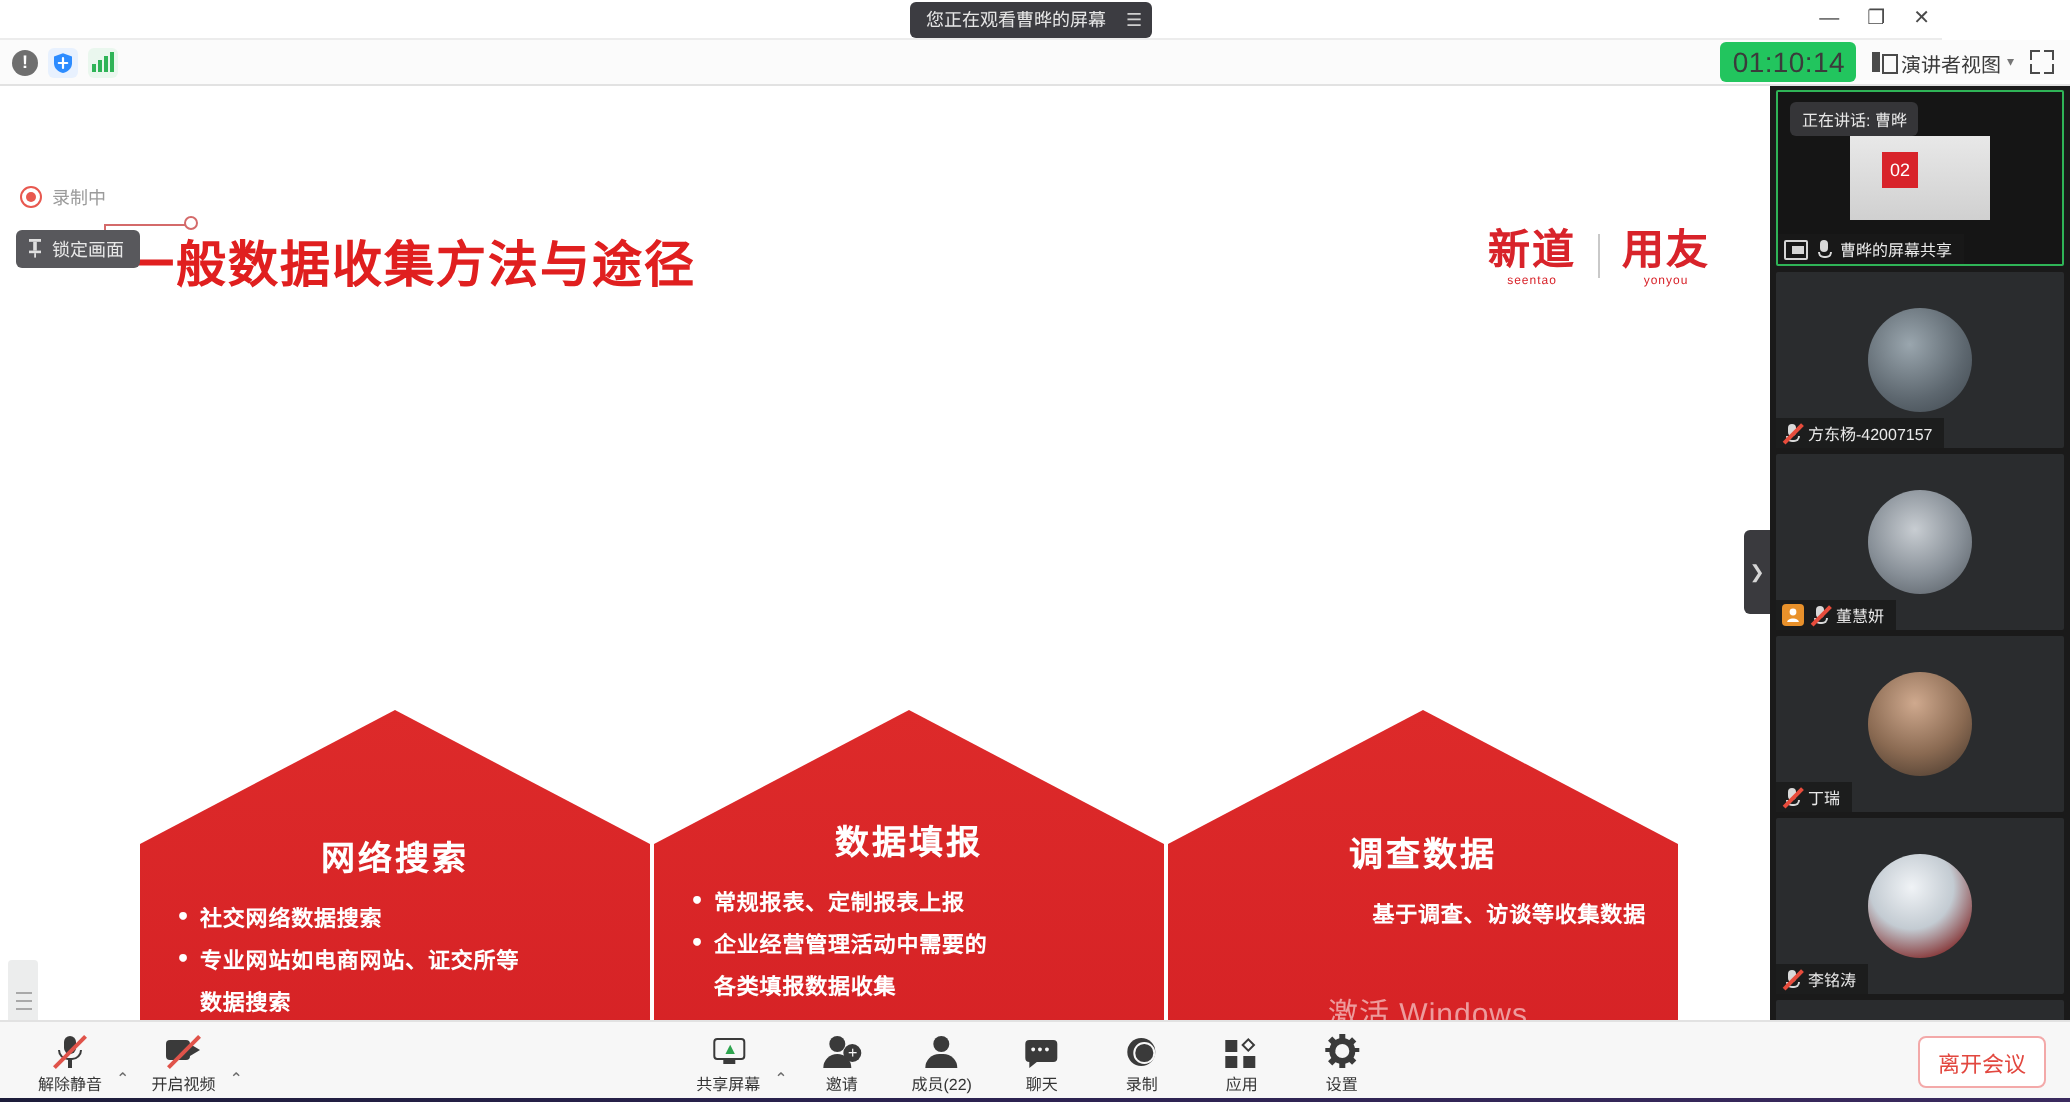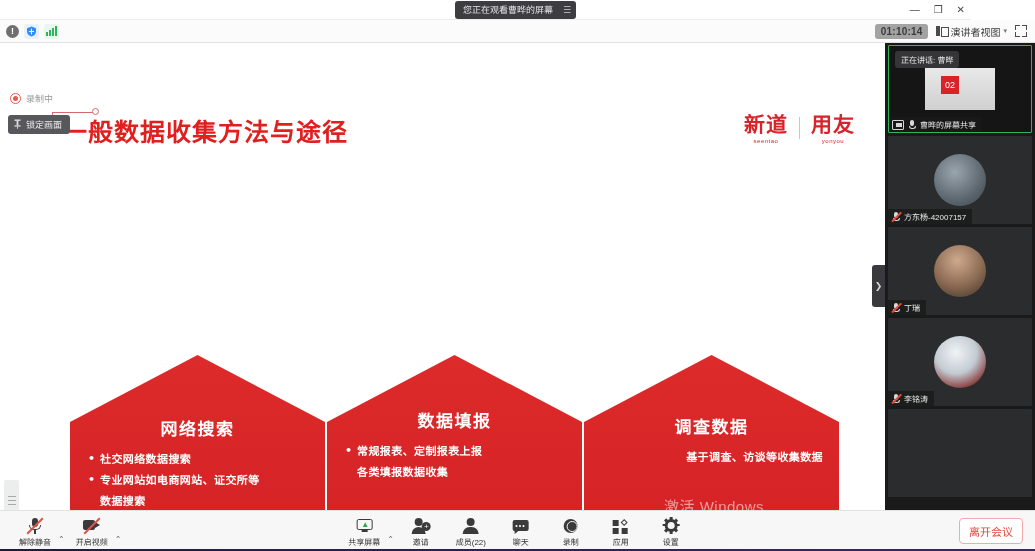--- a/index.html
+++ b/index.html
@@ -41,22 +41,22 @@
   }
   .infobar .left-icons { display: flex; align-items: center; gap: 5px; margin-left: 6px; }
   .ic { width: 15px; height: 15px; border-radius: 3px; display:flex; align-items:center; justify-content:center; }
   .ic-info { background: #6f6f6f; border-radius: 50%; color:#fff; font-size: 9px; font-weight: bold; width:13px;height:13px;}
   .ic-shield { background: #e8f1fe; }
   .ic-signal { background: #eaf7ee; }
   .infobar .right-side {
     margin-left: auto; display: flex; align-items: center; gap: 8px; margin-right: 8px;
   }
   .timer {
-    background: #a3a3a3; color: #3b3b3b; font-size: 10px;
-    padding: 2px 6px; border-radius: 3px; letter-spacing: .2px; font-weight: bold;
+    background: #22c55e; color: #3b3b3b; font-size: 14px;
+    padding: 2px 6px; border-radius: 3px; letter-spacing: .2px;
   }
   .viewmode {
     display: flex; align-items: center; gap: 3px;
     font-size: 10px; color: #3b3b3b;
   }
   .viewmode .vm-ic { width: 11px; height: 10px; position: relative; display:inline-block; }
   .viewmode .vm-ic::before { content:""; position:absolute; left:0; top:0; width:4px; height:10px; background:#4a4a4a; }
   .viewmode .vm-ic::after { content:""; position:absolute; left:5px; top:1px; width:6px; height:8px; border:1.5px solid #4a4a4a; }
   .caret { font-size: 7px; color: #767676; }
   .fullscreen-ic { width: 12px; height: 12px; position: relative; }
@@ -406,20 +406,21 @@
 
             </ul>
           </div>
         </div>
 
         <div class="hex bot-mid">
           <div class="hex-inner">
             <h3>数据填报</h3>
             <ul>
               <li>常规报表、定制报表上报</li>
+              <li>企业经营管理活动中需要的</li>
               <li class="cont">各类填报数据收集</li>
             </ul>
           </div>
         </div>
 
         <div class="hex bot-right">
           <div class="hex-inner">
             <h3>调查数据</h3>
             <p>基于调查、访谈等收集数据</p>
           </div>
@@ -488,20 +489,37 @@
       <div class="namebar">
         <span class="mic-muted">
           <span class="body"></span>
             <span class="base"></span>
             <span class="slash"></span>
         </span>
         <span>方东杨-42007157</span>
       </div>
     </div>
 
+    <div class="tile">
+      <div class="avatar av2"></div>
+      <div class="namebar">
+        <span class="host-badge">
+          <svg width="7" height="7" viewBox="0 0 7 7" aria-hidden="true">
+            <circle cx="3.5" cy="2" r="1.7" fill="#ffffff"></circle>
+            <path d="M0.6 7 C0.6 4.6 6.4 4.6 6.4 7 Z" fill="#ffffff"></path>
+          </svg>
+        </span>
+        <span class="mic-muted">
+          <span class="body"></span>
+            <span class="base"></span>
+            <span class="slash"></span>
+        </span>
+        <span>董慧妍</span>
+      </div>
+    </div>
 
     <div class="tile">
       <div class="avatar av3"></div>
       <div class="namebar">
         <span class="mic-muted">
           <span class="body"></span>
             <span class="base"></span>
             <span class="slash"></span>
         </span>
         <span>丁瑞</span>

